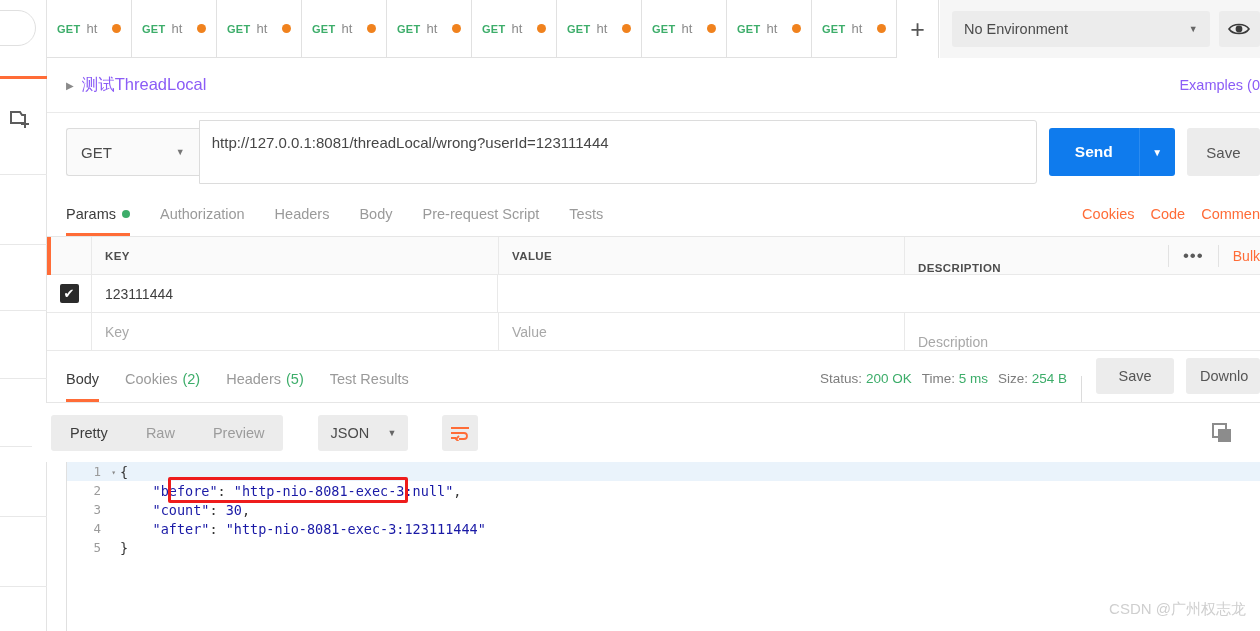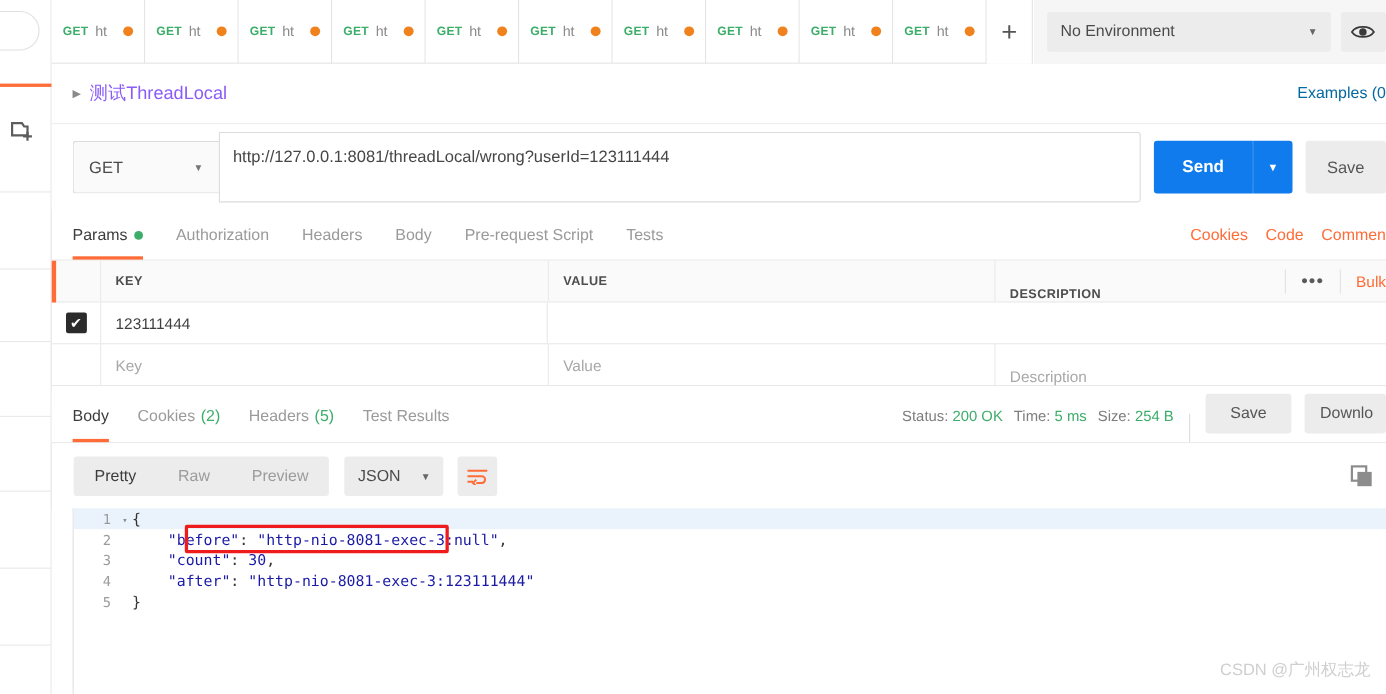--- a/index.html
+++ b/index.html
@@ -44,21 +44,21 @@
   .env-select .caret { margin-left: auto; font-size: 9px; color: #666; }
   .eye-btn { width: 42px; height: 36px; background: #ececec; border-radius: 3px;
     display: flex; align-items: center; justify-content: center; }
 
   
   .crumbbar { position: absolute; left: 47px; top: 58px; width: 1213px; height: 55px;
     background: #fff; border-bottom: 1px solid #eaeaea; display: flex; align-items: center; }
   .crumb { display: flex; align-items: center; gap: 8px; padding-left: 19px; }
   .crumb .arrow { font-size: 10px; color: #8a8a8a; }
   .crumb .label { font-size: 16.5px; color: #8b5cf6; }
-  .crumb-right { margin-left: auto; padding-right: 0; font-size: 14.5px; color: #0369a1;
+  .crumb-right { margin-left: auto; padding-right: 0; font-size: 14.5px; color: #8b5cf6;
     white-space: nowrap; }
 
   
   .urlrow { position: absolute; left: 47px; top: 113px; width: 1213px; height: 78px;
     background: #fff; display: flex; align-items: center; padding: 0 0 0 19px; }
   .method { width: 148px; height: 48px; border: 1px solid #dcdcdc; border-right: none;
     border-radius: 3px 0 0 3px; background: #fafafa; display: flex; align-items: center;
     padding: 0 14px; font-size: 15px; color: #4b4b4b; }
   .method .caret { margin-left: auto; font-size: 9px; color: #777; }
   .urlbox { flex: 0 0 838px; height: 64px; border: 1px solid #dcdcdc; border-radius: 0 3px 3px 0;
@@ -120,22 +120,22 @@
     font-size: 13.5px; color: #7d7d7d; gap: 10px; padding-right: 14px; }
   .res-meta .v { color: #3dad6a; }
   .res-sep { width: 1px; height: 26px; background: #dcdcdc; margin-right: 14px; }
   .res-btn { width: 78px; height: 36px; background: #ececec; border-radius: 3px;
     display: flex; align-items: center; justify-content: center; font-size: 14.5px;
     color: #555; margin-right: 12px; }
   .res-btn.dl { width: 74px; margin-right: 0; justify-content: flex-start; padding-left: 14px;
     overflow: hidden; white-space: nowrap; }
 
   
-  .bodybar { position: absolute; left: 48px; top: 403px; width: 1213px; height: 59px;
-    display: flex; align-items: center; padding-left: 19px; background: #fff; }
+  .bodybar { position: absolute; left: 32px; top: 403px; width: 1213px; height: 59px;
+    display: flex; align-items: center; padding-left: 19px; background: #fff; gap: 21px; }
   .seg { height: 36px; background: #ececec; border-radius: 3px; display: flex; align-items: center; }
   .seg .s { padding: 0 19px; font-size: 14.5px; color: #9c9c9c; }
   .seg .s.active { color: #3c3c3c; }
   .jsonsel { margin-left: 14px; width: 90px; height: 36px; background: #ececec; border-radius: 3px;
     display: flex; align-items: center; padding: 0 12px; font-size: 14.5px; color: #4b4b4b; }
   .jsonsel .caret { margin-left: auto; font-size: 9px; color: #666; }
   .wrapbtn { margin-left: 13px; width: 36px; height: 36px; background: #ececec; border-radius: 3px;
     display: flex; align-items: center; justify-content: center; }
   .copy-icon { margin-left: auto; margin-right: 10px; width: 26px; height: 26px;
     display: flex; align-items: center; justify-content: center; }

